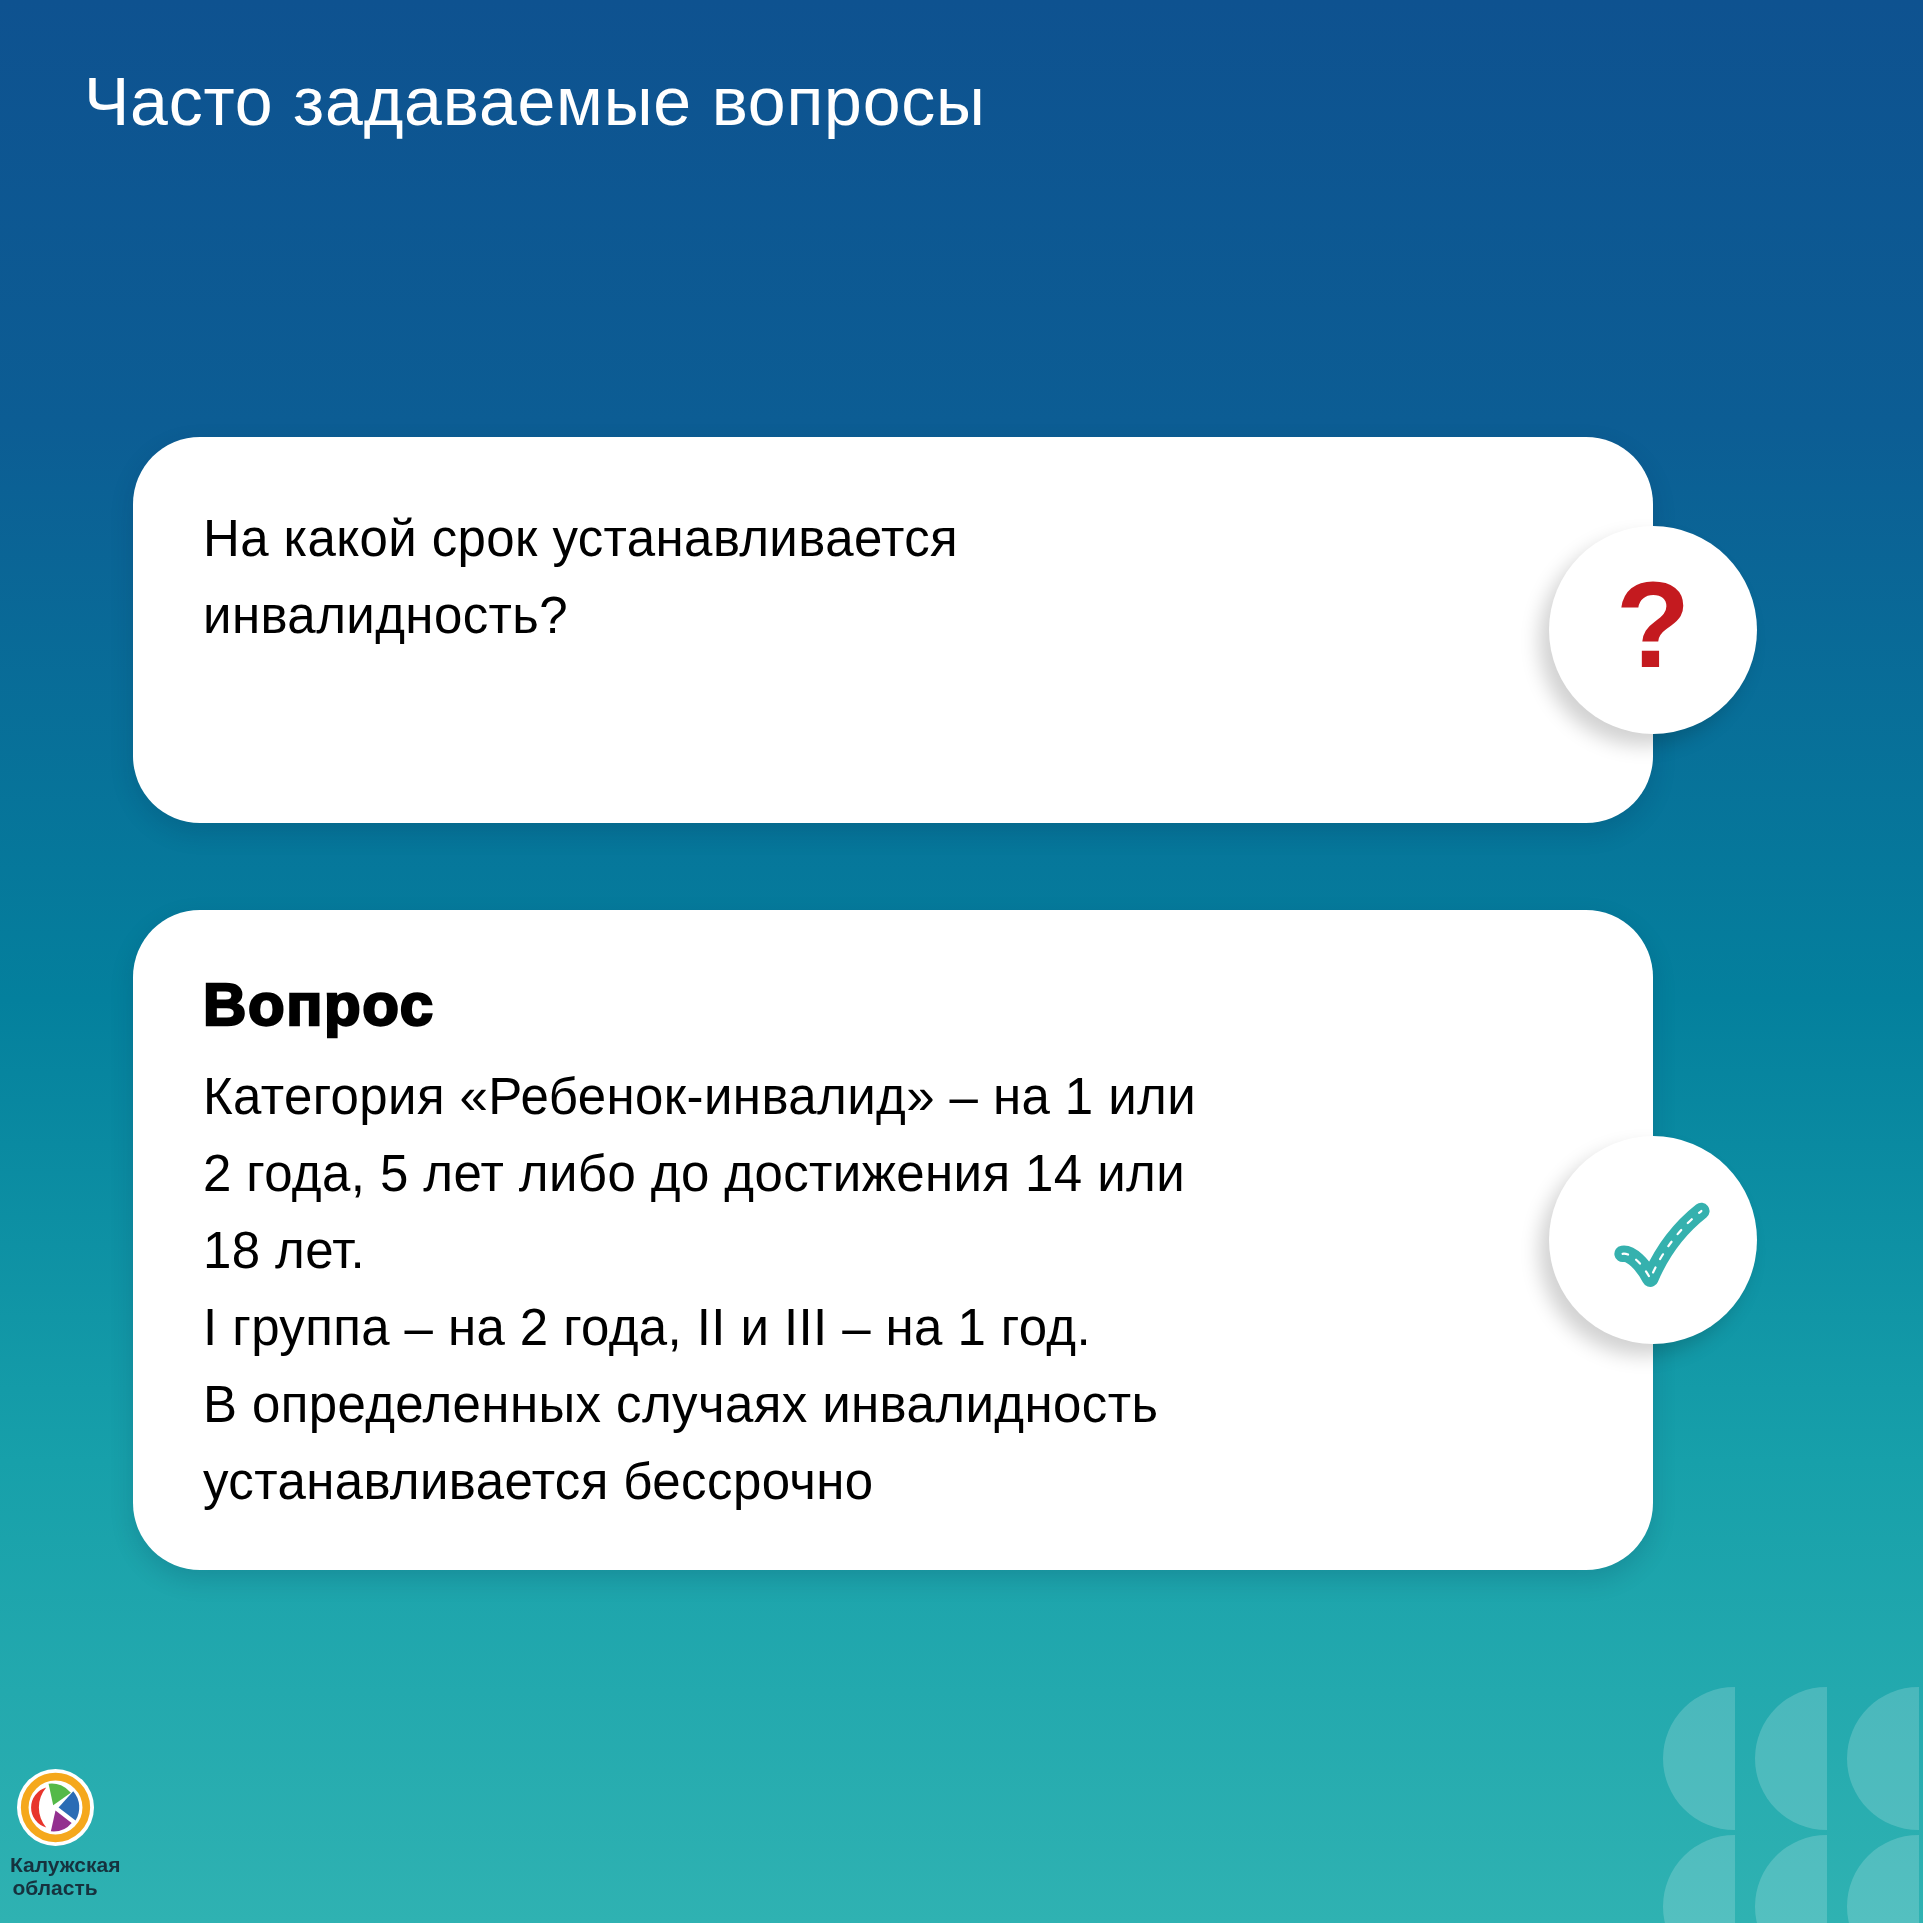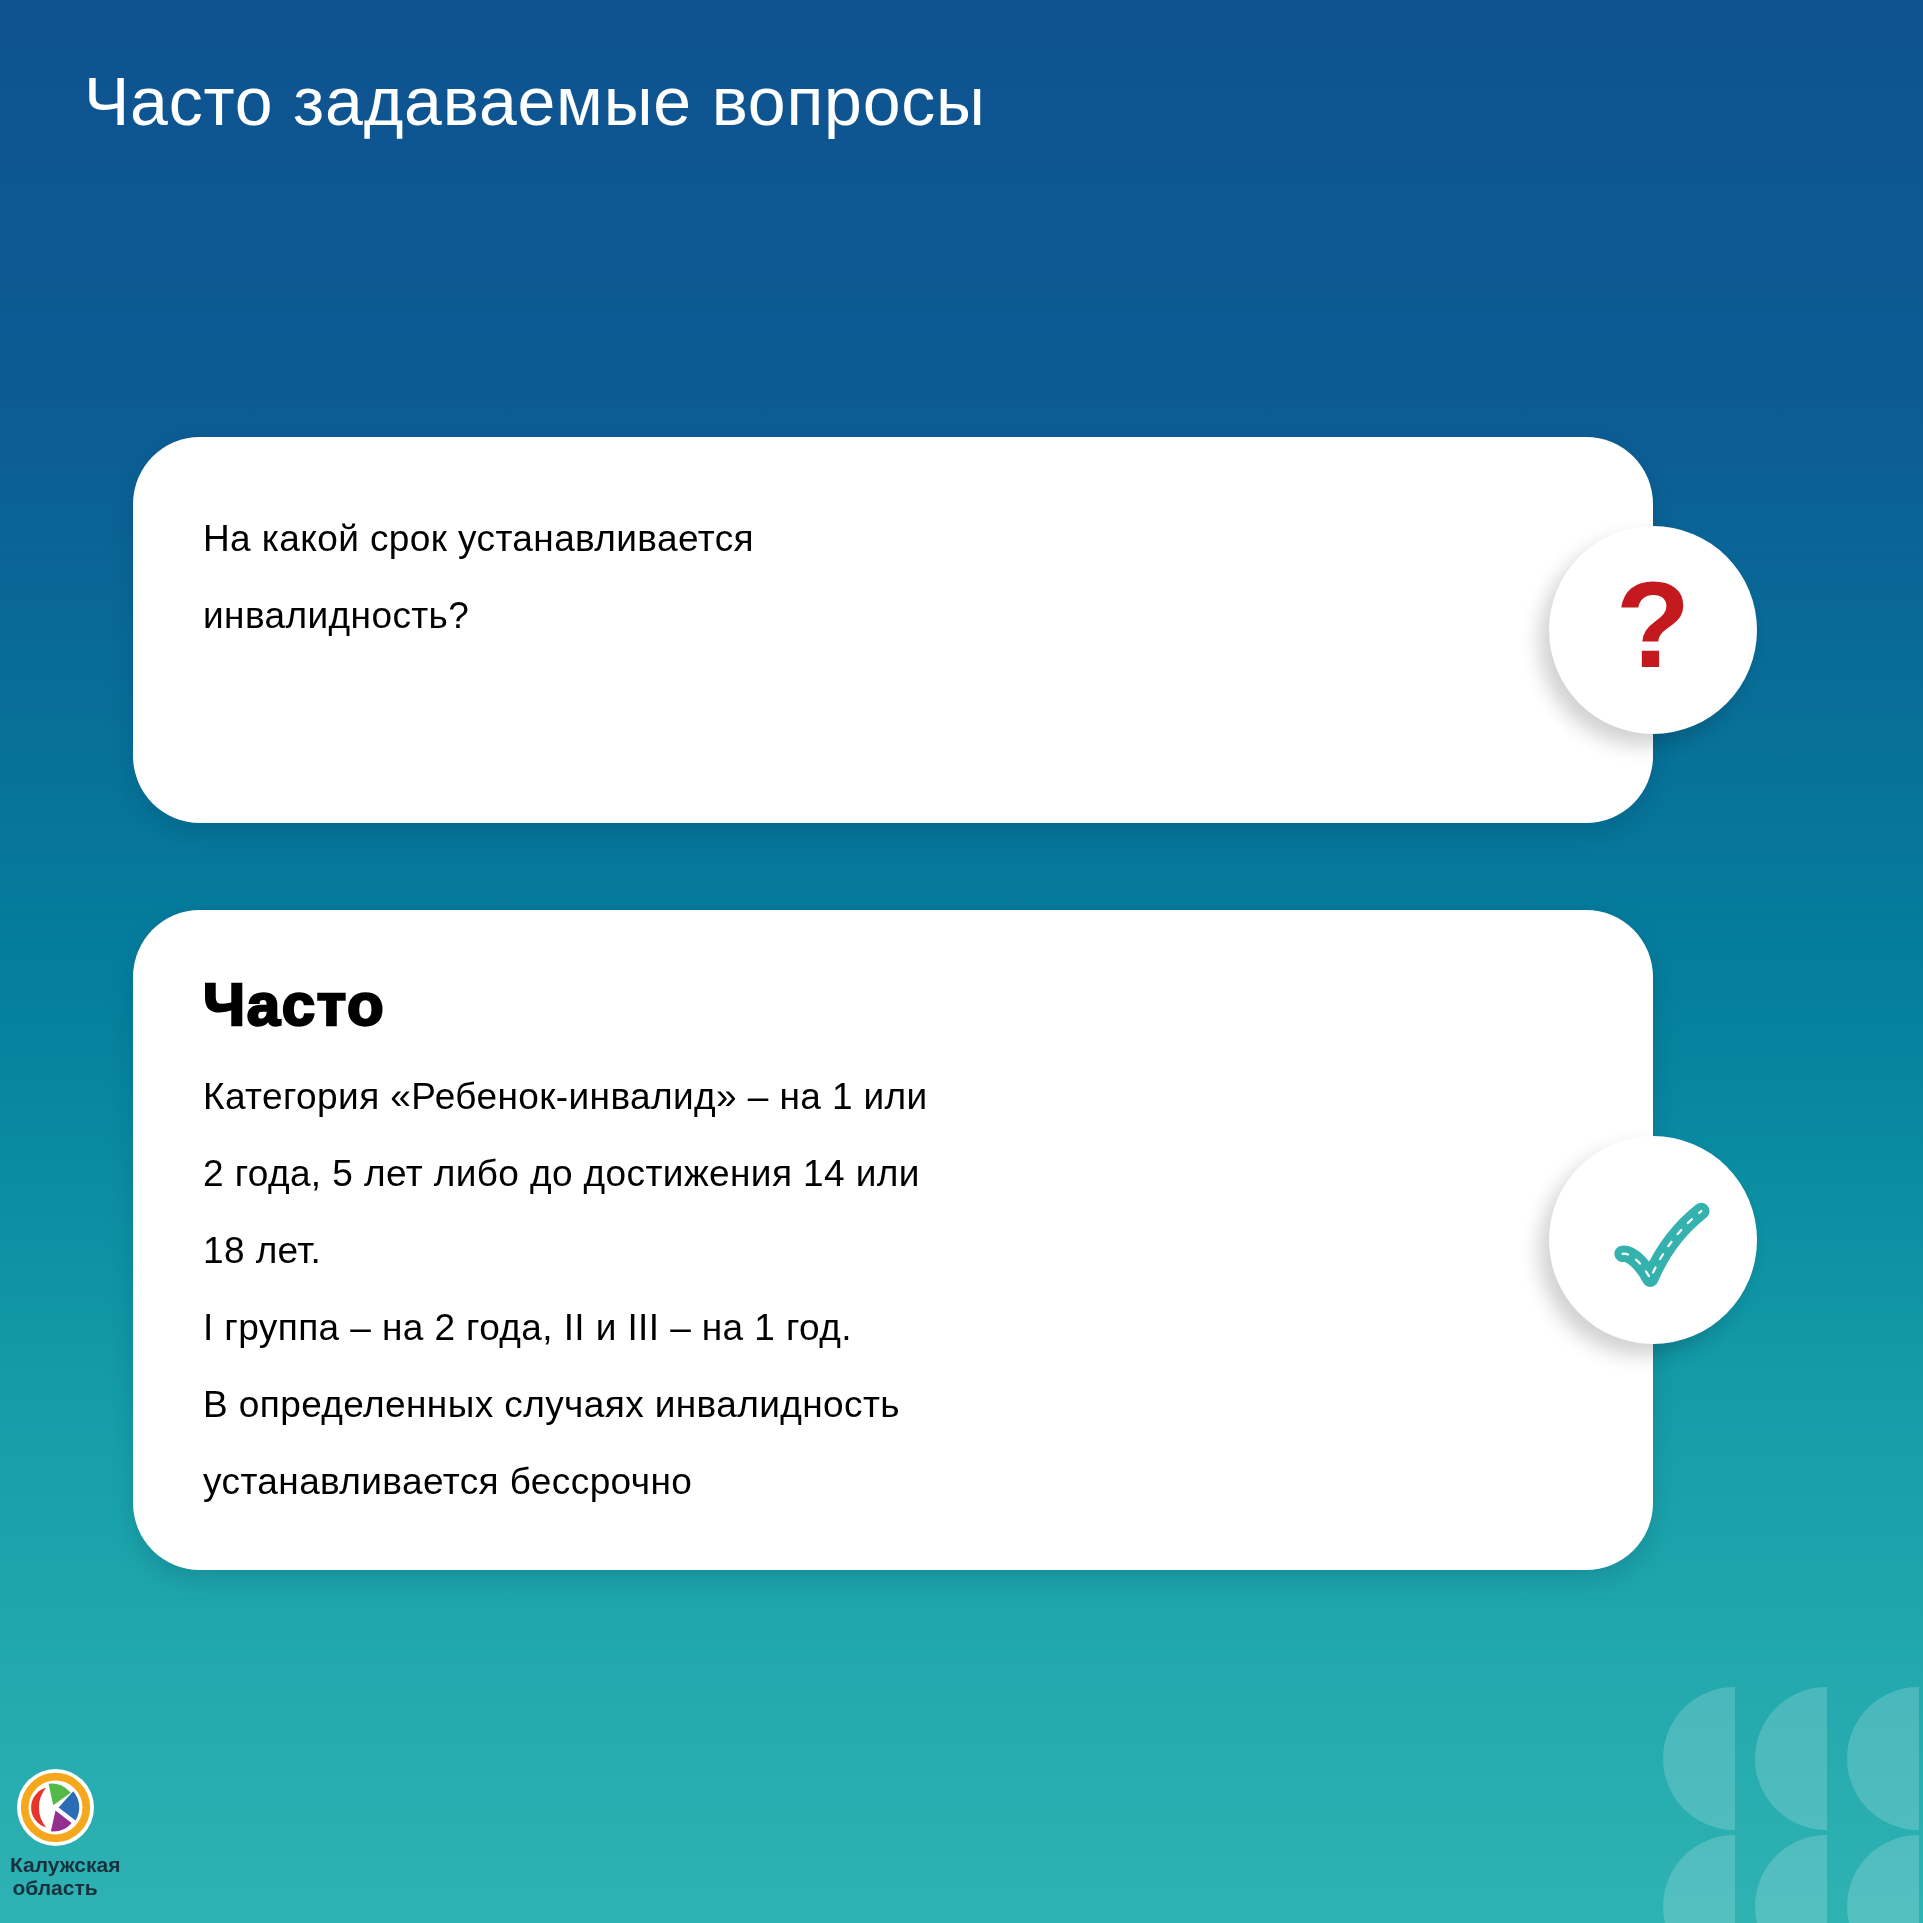--- a/index.html
+++ b/index.html
@@ -17,21 +17,21 @@
     border-radius:67px;box-shadow:0 9.8px 23px rgba(0,30,60,.15);
     box-sizing:border-box;padding:47px 204px 0 70px;
   }
   .card-question{top:437px;height:386px;}
   .card-answer{top:910px;height:660px;padding-top:57px;}
   .card h2{
     margin:0;color:#000;font-size:60px;line-height:75px;font-weight:700;
     letter-spacing:1.6px;-webkit-text-stroke:2.4px #000;
   }
   .card p{
-    margin:16.3px 0 0 0;color:#000;font-size:37px;line-height:77px;
+    margin:16.3px 0 0 0;color:#000;font-size:51px;line-height:77px;
     white-space:pre-line;letter-spacing:0.4px;
   }
   .side-badge{
     position:absolute;right:-104px;top:50%;transform:translateY(-50%);
     width:208px;height:208px;border-radius:50%;background:#ffffff;
     box-shadow:-9.8px 11.4px 19.5px rgba(0,0,0,.18);
     display:flex;align-items:center;justify-content:center;
   }
   .qmark{
     color:#c41a1f;font-size:122px;font-weight:700;line-height:1;
@@ -68,21 +68,21 @@
 
   <section class="card card-question">
     <p>На какой срок устанавливается
 инвалидность?</p>
     <div class="side-badge">
       <span class="qmark">?</span>
     </div>
   </section>
 
   <section class="card card-answer">
-    <h2>Часто</h2>
+    <h2>Вопрос</h2>
     <p>Категория «Ребенок-инвалид» – на 1 или
 2 года, 5 лет либо до достижения 14 или
 18 лет.
 I группа – на 2 года, II и III – на 1 год.
 В определенных случаях инвалидность
 устанавливается бессрочно</p>
     <div class="side-badge">
       <svg width="138" height="138" viewBox="0 0 100 100">
         <path d="M28 60 C34 59 43 68 48 78 C57 57 71 40 85 29" fill="none" stroke="#35b1ae" stroke-width="12" stroke-linecap="round" stroke-linejoin="round"></path>
         <path d="M28 60 C34 59 43 68 48 78 C57 57 71 40 85 29" fill="none" stroke="#ffffff" stroke-width="1.6" stroke-dasharray="4 7" stroke-linecap="round"></path>

